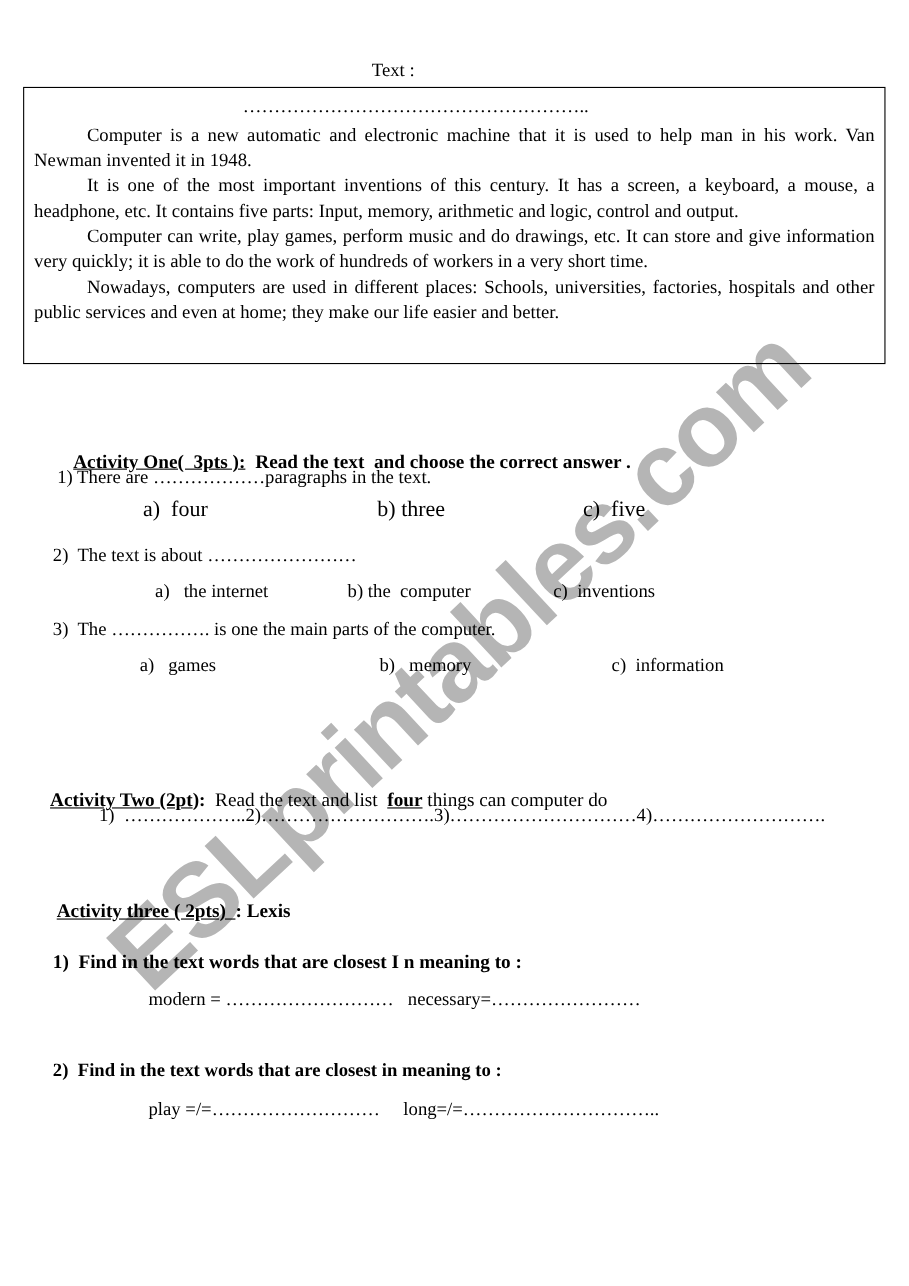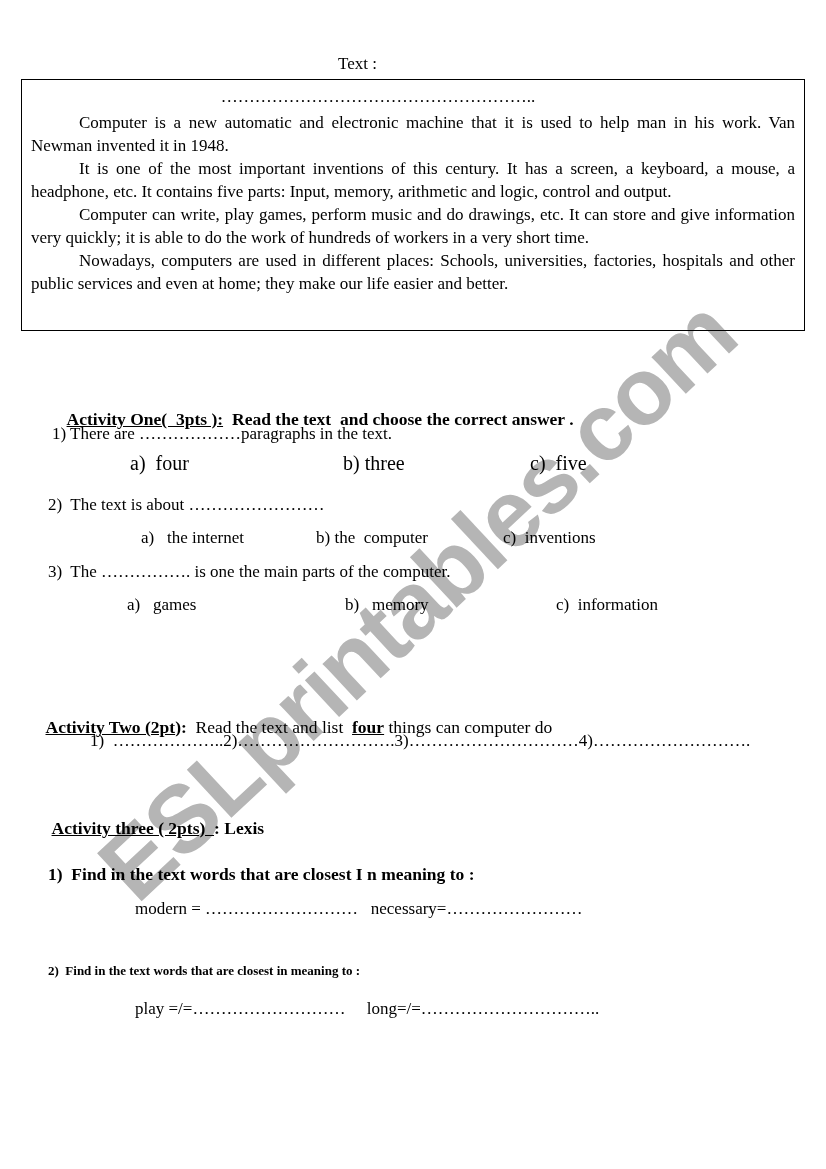--- a/index.html
+++ b/index.html
@@ -44,21 +44,21 @@
   .row2{top:528px;font-size:17px;padding-left:48px;}
   .row2 .oa{left:141px;} .row2 .ob{left:316px;} .row2 .oc{left:503px;}
   .row3{top:595px;font-size:17px;}
   .row3 .oa{left:127px;} .row3 .ob{left:345px;} .row3 .oc{left:556px;}
   .activity-two{left:28px;top:696px;font-size:17.5px;white-space:pre;}
   .activity-two .instr{font-weight:normal;}
   .numbers-line{left:90px;top:731px;font-size:17px;white-space:pre;}
   .activity-three{left:35px;top:797px;font-size:17.5px;white-space:pre;}
   .lexis1-q{left:48px;top:864px;font-size:17.5px;font-weight:bold;white-space:pre;}
   .lexis1-a{left:135px;top:899px;font-size:17px;white-space:pre;text-align:center;}
-  .lexis2-q{left:48px;top:963px;font-size:13px;font-weight:bold;white-space:pre;}
+  .lexis2-q{left:48px;top:963px;font-size:17px;font-weight:bold;white-space:pre;}
   .lexis2-a{left:135px;top:999px;font-size:17px;white-space:pre;}
 </style>
 </head>
 <body>
 
 <div id="watermark">ESLprintables.com</div>
 
 <div id="content">
 
   <div class="abs text-label">Text :</div>

